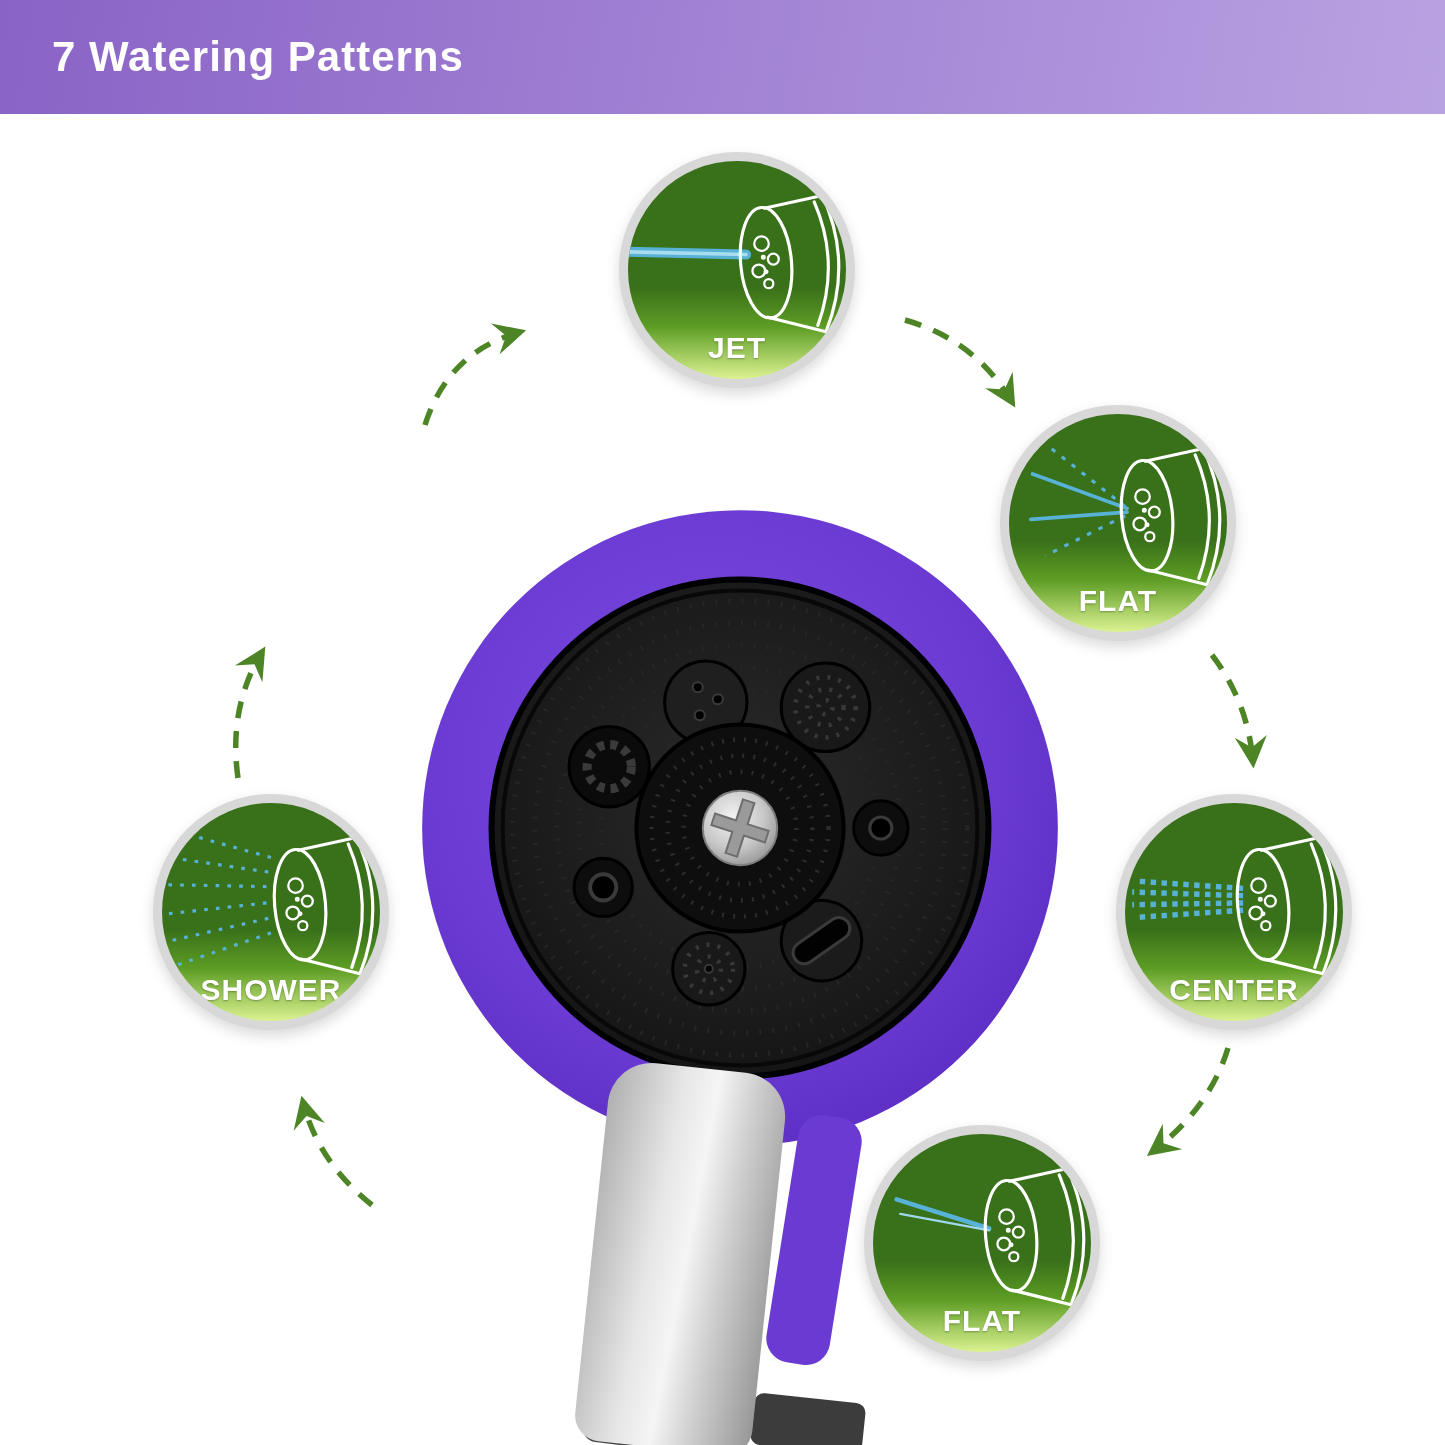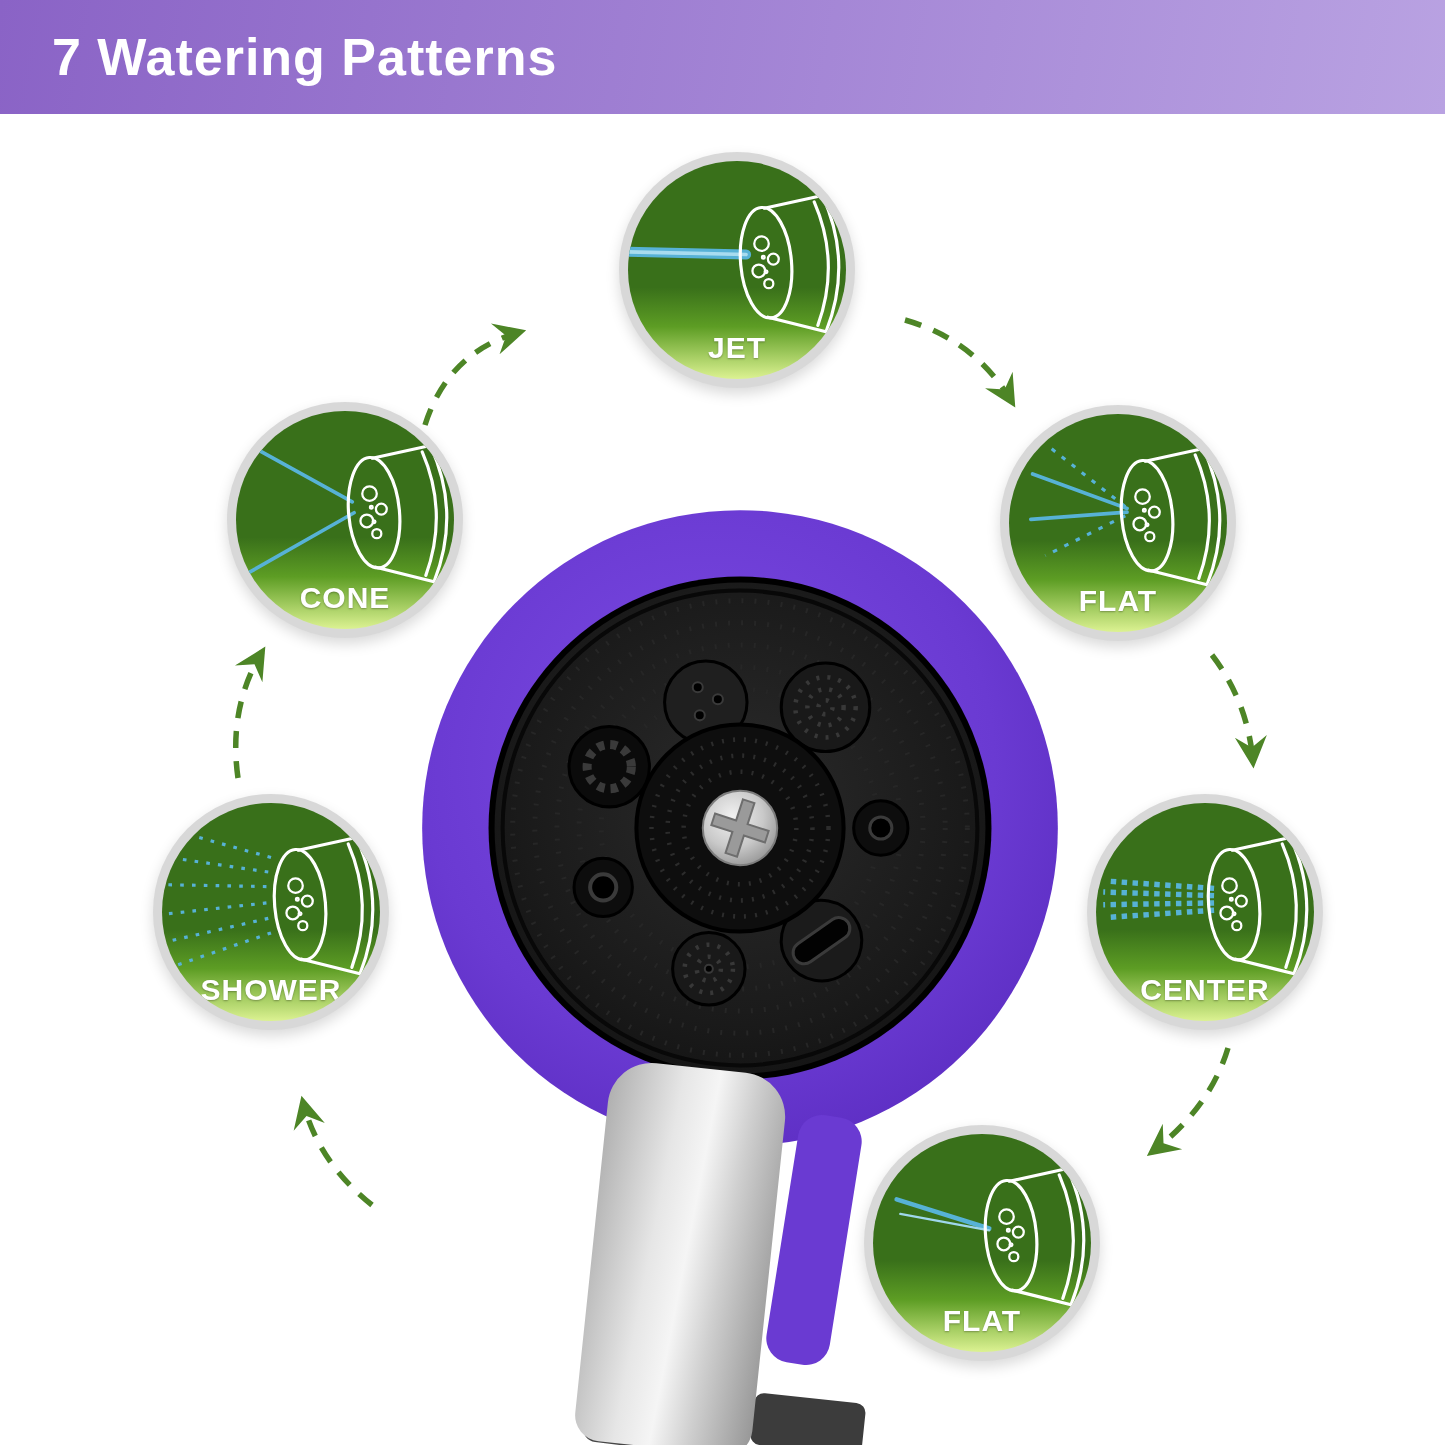--- a/index.html
+++ b/index.html
@@ -4,21 +4,21 @@
 <style>
   html,body { margin:0; padding:0; background:#fff; font-family:"Liberation Sans",sans-serif; }
   .stage { position:relative; width:1445px; height:1445px; background:#fff; overflow:hidden; }
 
   
   .banner {
     position:absolute; left:0; top:0; width:100%; height:114px; z-index:6;
     background:linear-gradient(100deg, var(--banner-start,#8a63c6) 0%, var(--banner-end,#b9a2e2) 100%);
     display:flex; align-items:center;
   }
-  .banner h1 { margin:0 0 0 52px; color:#fff; font-size:52px; font-weight:bold; letter-spacing:1px; }
+  .banner h1 { margin:0 0 0 52px; color:#fff; font-size:42px; font-weight:bold; letter-spacing:1px; }
 
   
   .arrows { position:absolute; left:0; top:0; width:1445px; height:1445px; z-index:1; pointer-events:none; }
   .arrow-path { fill:none; stroke:var(--arrow-green,#4d8526); stroke-width:5.5; stroke-dasharray:17 13; }
 
   
   .head-svg { position:absolute; left:398px; top:486px; z-index:2; }
   .handle-trigger { position:absolute; left:782px; top:1115px; width:64px; height:250px;
     background:var(--head-purple,#6a3ad2); border-radius:24px; transform:rotate(9deg); z-index:3; }
   .handle-base  { position:absolute; left:585px; top:1378px; width:122px; height:70px;
@@ -35,21 +35,21 @@
     box-shadow:0 6px 14px rgba(0,0,0,.15); }
   .badge-inner { position:relative; width:100%; height:100%; border-radius:50%; overflow:hidden;
     background:linear-gradient(180deg, var(--badge-green-dark,#39701a) 0%, var(--badge-green-dark,#39701a) 58%,
       var(--badge-green-mid,#5d9d24) 76%, var(--badge-green-light,#dcf292) 100%); }
   .badge-art { position:absolute; left:0; top:0; width:100%; height:100%; }
   .badge-label { position:absolute; left:0; right:0; bottom:14px; text-align:center; color:#fff;
     font-size:30px; font-weight:bold; letter-spacing:1px; text-shadow:0 1px 2px rgba(0,0,0,.3); }
 
   .pos-jet    { left:619px;  top:152px;  }
   .pos-flat   { left:1000px; top:405px;  }
-  .pos-center { left:1087px; top:794px;  }
+  .pos-center { left:1116px; top:794px;  }
   .pos-full   { left:864px;  top:1125px; }
   .pos-mist   { left:379px;  top:1132px; }
   .pos-shower { left:153px;  top:794px;  }
   .pos-cone   { left:227px;  top:402px;  }
 
   
   .noz { stroke:#fff; stroke-width:3.5; fill:none; stroke-linecap:round; }
   .nz-thin { stroke-width:2.5; }
   g.spray > path { stroke:var(--spray-blue,#57b2d6); fill:none; }
 </style>
@@ -244,26 +244,14 @@
           <path d="M115,110 L6,122" stroke-width="3.5" stroke-dasharray="4 9"></path>
           <path d="M117,127 L8,152" stroke-width="3.5" stroke-dasharray="4 9"></path>
           <path d="M120,143 L12,180" stroke-width="3.5" stroke-dasharray="4 9"></path>
         </g>
         <use href="#nozzle-sym"></use>
       </svg>
       <div class="badge-label">SHOWER</div>
     </div>
   </div>
 
-  <div class="badge pos-cone">
-    <div class="badge-inner">
-      <svg class="badge-art" viewBox="0 0 240 240">
-        <g class="spray">
-          <path d="M128,100 L12,36" stroke-width="4" stroke-linecap="round"></path>
-          <path d="M130,112 L14,178" stroke-width="4" stroke-linecap="round"></path>
-        </g>
-        <use href="#nozzle-sym"></use>
-      </svg>
-      <div class="badge-label">CONE</div>
-    </div>
-  </div>
 
 </div>
 
 </body></html>

